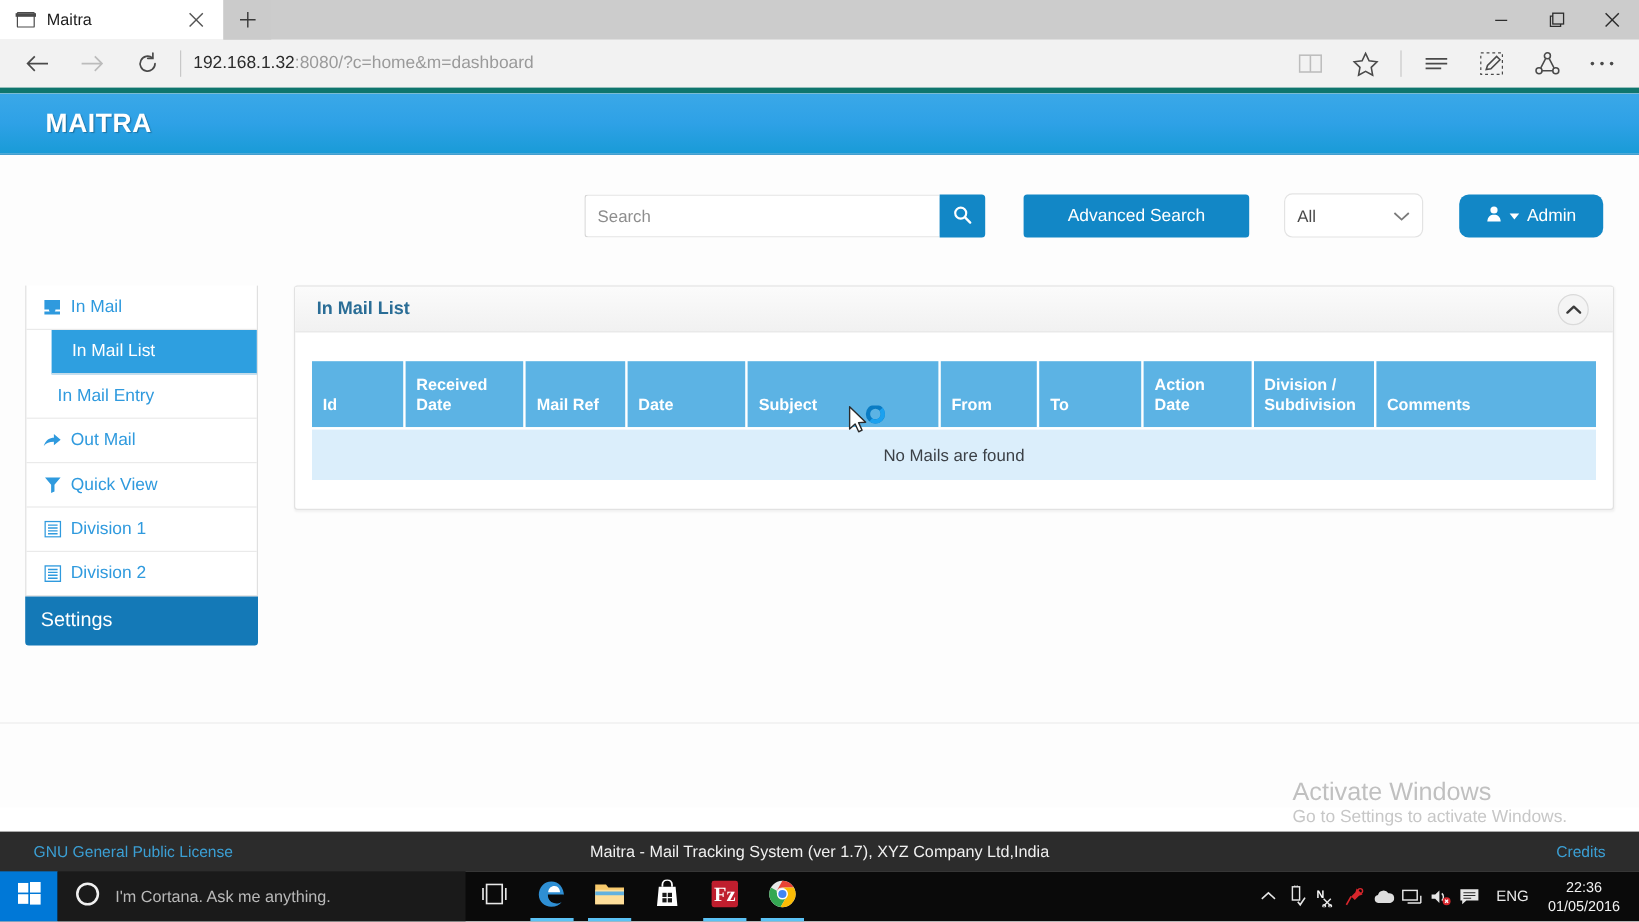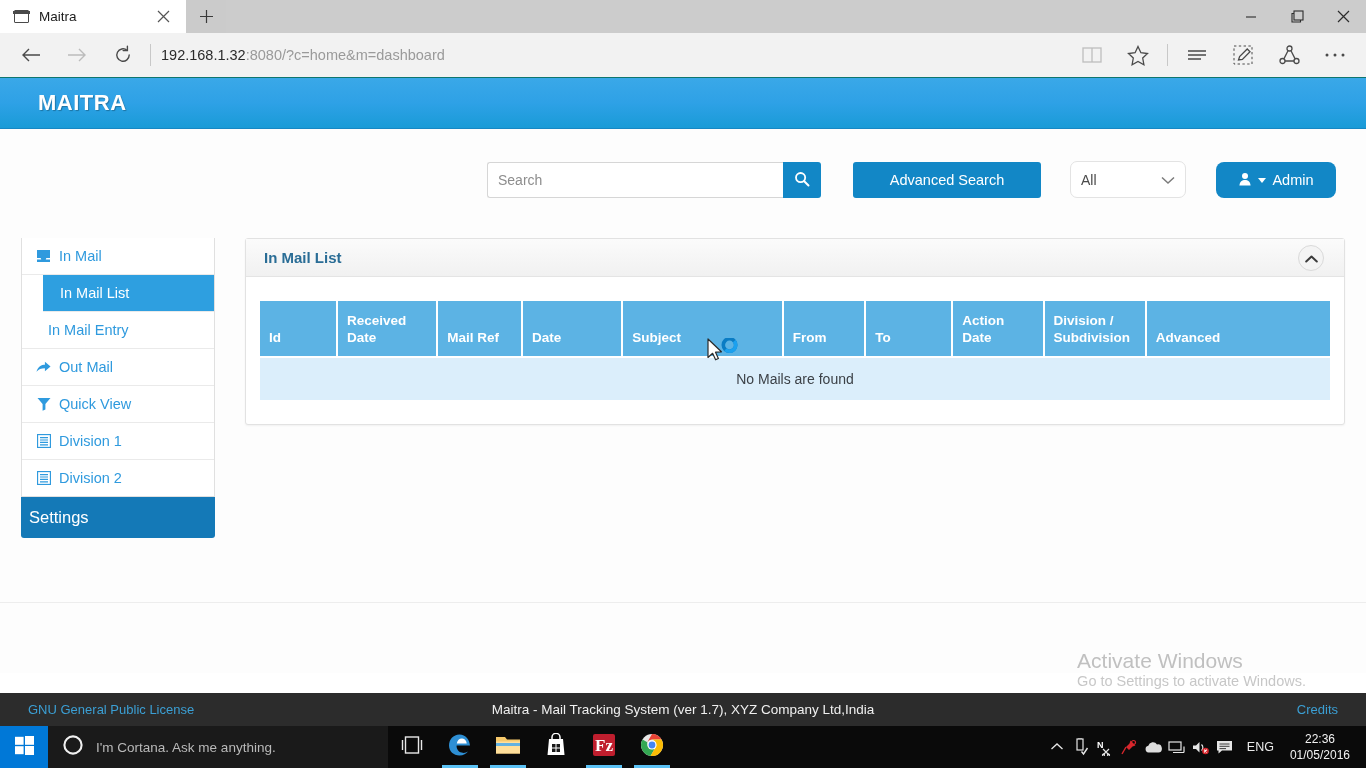--- a/index.html
+++ b/index.html
@@ -27,21 +27,21 @@
   .tab-close { width: 26px; height: 26px; display: flex; align-items: center; justify-content: center; color: #555; }
   .newtab {
     width: 40px; height: 33px; display: flex; align-items: center; justify-content: center;
     color: #3a3a3a; background: #cbcbcb;
   }
   .winbtns { position: absolute; right: 0; top: 0; display: flex; height: 33px; }
   .winbtn { width: 46px; height: 33px; display: flex; align-items: center; justify-content: center; color: #2c2c2c; }
 
   .navbar {
     height: 45px; background: #f2f2f2; display: flex; align-items: center;
-    padding: 0 8px; gap: 0px; border-bottom: 1px solid #0f766e;
+    padding: 0 8px; gap: 0px; border-bottom: 5px solid #0f766e;
   }
   .navicon { width: 46px; height: 40px; display: flex; align-items: center; justify-content: center; color: #5a5a5a; }
   .navicon.dim { color: #b9b9b9; }
   .urlsep { width: 1px; height: 22px; background: #c8c8c8; margin: 0 10px 0 4px; }
   .urlwrap { flex: 1; display: flex; align-items: center; height: 40px; font-size: 14.5px; }
   .url-host { color: #2b2b2b; }
   .url-rest { color: #9a9a9a; }
   .navright { display: flex; align-items: center; }
   .navdiv { width: 1px; height: 22px; background: #c8c8c8; margin: 0 6px; }
 
@@ -98,21 +98,21 @@
     display: flex; align-items: center; gap: 8px; padding: 10px 14px;
     font-size: 14.5px; color: #2f9ade; border-bottom: 1px solid #eaeaea; cursor: pointer;
   }
   .side-item:last-child { border-bottom: none; }
   .side-sub {
     padding: 10px 14px 10px 26px; font-size: 14.5px; color: #2f9ade;
     border-bottom: 1px solid #eaeaea; cursor: pointer;
   }
   .side-sub.active { background: #2e9fe0; color: #ffffff; margin-left: 21px; padding-left: 17px; }
   .side-foot {
-    background: #1479b7; color: #fff; font-size: 16.5px; padding: 11px 8px;
+    background: #1479b7; color: #fff; font-size: 16.5px; padding: 11px 13px;
     border-radius: 0 0 3px 3px; cursor: pointer;
   }
   .sicon { width: 15px; height: 15px; flex: none; display:flex; align-items:center; justify-content:center; }
 
   
   .panel {
     position: absolute; left: 245px; top: 160px; width: 1100px;
     background: #fff; border: 1px solid #e2e2e2; border-radius: 3px;
     box-shadow: 0 1px 2px rgba(0,0,0,0.05);
   }
@@ -422,21 +422,21 @@
           <tr>
             <th>Id</th>
             <th>Received Date</th>
             <th>Mail Ref</th>
             <th>Date</th>
             <th>Subject</th>
             <th>From</th>
             <th>To</th>
             <th>Action Date</th>
             <th>Division / Subdivision</th>
-            <th>Advanced</th>
+            <th>Comments</th>
           </tr>
         </thead>
         <tbody>
           <tr>
             <td class="empty" colspan="10">No Mails are found</td>
           </tr>
         </tbody>
       </table>
     </div>
   </div>

